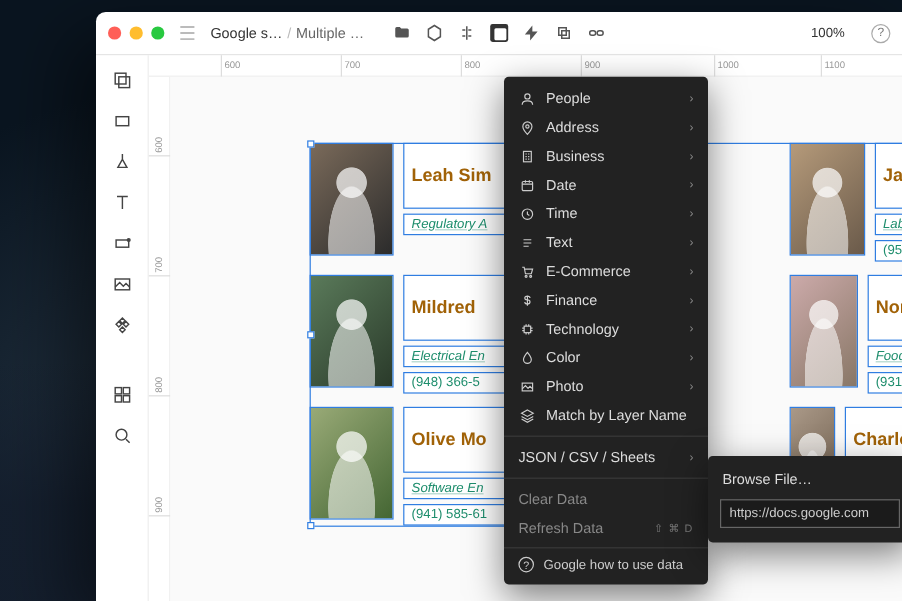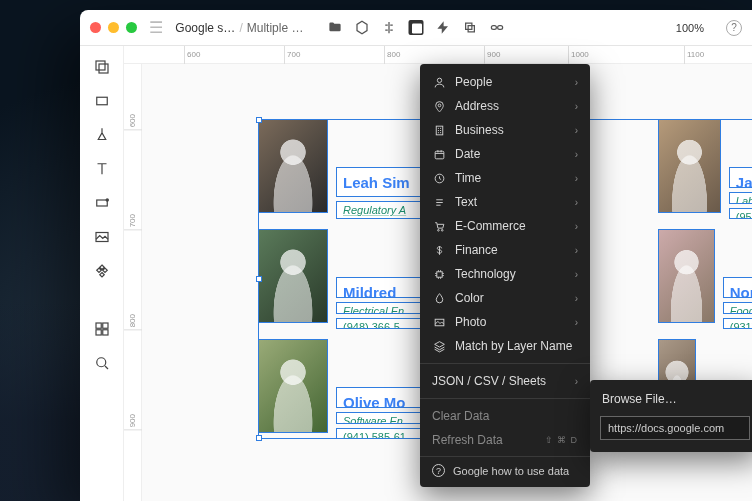--- a/index.html
+++ b/index.html
@@ -32,21 +32,21 @@
   .selbox .handle { position:absolute; width:6px;height:6px;background:#fff;border:1px solid #2f7de1; }
   .h-tl{left:-3px;top:-3px;} .h-bl{left:-3px;bottom:-3px;}
   .h-tm{left:50%;margin-left:-3px;top:-3px;} .h-bm{left:50%;margin-left:-3px;bottom:-3px;}
   .h-ml{left:-3px;top:50%;margin-top:-3px;}
   .cards { position:absolute; left:116px; top:55px; display:grid; grid-template-columns: repeat(3, 190px); grid-auto-rows:100px; gap:10px 10px; }
   .card { display:flex; gap:8px; }
   .avatar { width:70px; height:94px; background:linear-gradient(135deg,#888,#555); border:1px solid #2f7de1; position:relative; overflow:hidden;}
   .avatar::after{content:"";position:absolute;inset:0;background:radial-gradient(circle at 50% 35%, rgba(255,255,255,.7) 0 18%, transparent 19%), radial-gradient(ellipse at 50% 90%, rgba(255,255,255,.55) 0 40%, transparent 41%);}
   .fields { flex:1; display:flex; flex-direction:column; gap:4px; }
   .fld { border:1px solid #2f7de1; padding:2px 6px; font-size:12px; background:#fff; white-space:nowrap; overflow:hidden; text-overflow:ellipsis;}
-  .fld.name { font-weight:700; font-size:15px; color:#3b82f6; padding:6px 6px;margin-top:48px;}
+  .fld.name { font-weight:700; font-size:15px; color:#a16207; padding:18px 6px;}
   .fld.title { color:#4a6; text-decoration:underline; color:#2a7; }
   .fld.title, .fld.phone { color:#1a7a5a; }
   .fld.title { color:#1a7a5a;font-style:italic; }
   .fld.phone { color:#1a7a5a; }
   .fld.title, .fld.phone { color:#188a6a; }
   .fld.title { border-color:#2f7de1;}
   .fld.phone { border-color:#2f7de1;}
   .fld.title,.fld.phone{ color:#148066; }
   .fld.title{ text-decoration:none;}
   .fld.title,.fld.phone{ font-size:11px;}
@@ -183,21 +183,21 @@
           <path d="M20 20l-4-4"></path>
         </svg>
       </div>
   </div>
 
   <div class="hruler">
     <span class="tick" style="left:60px">600</span>
     <span class="tick" style="left:160px">700</span>
     <span class="tick" style="left:260px">800</span>
     <span class="tick" style="left:360px">900</span>
-    <span class="tick" style="left:444px">1000</span>
+    <span class="tick" style="left:471px">1000</span>
     <span class="tick" style="left:560px">1100</span>
   </div>
   <div class="vruler">
     <span class="tick" style="top:50px">600</span>
     <span class="tick" style="top:150px">700</span>
     <span class="tick" style="top:250px">800</span>
     <span class="tick" style="top:350px">900</span>
   </div>
 
   <div class="canvas">

